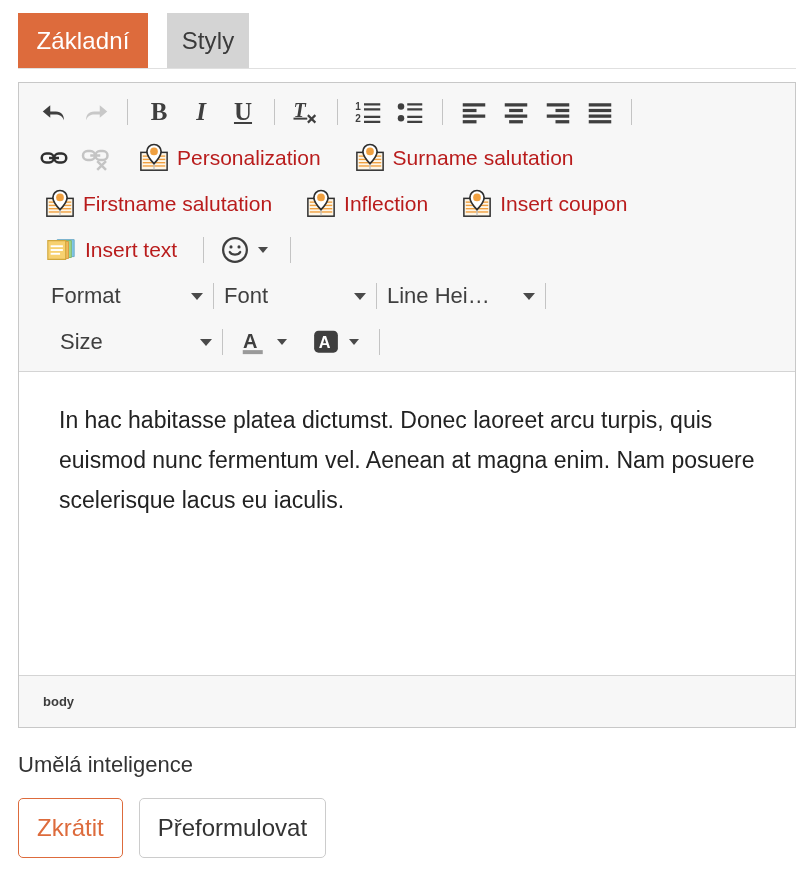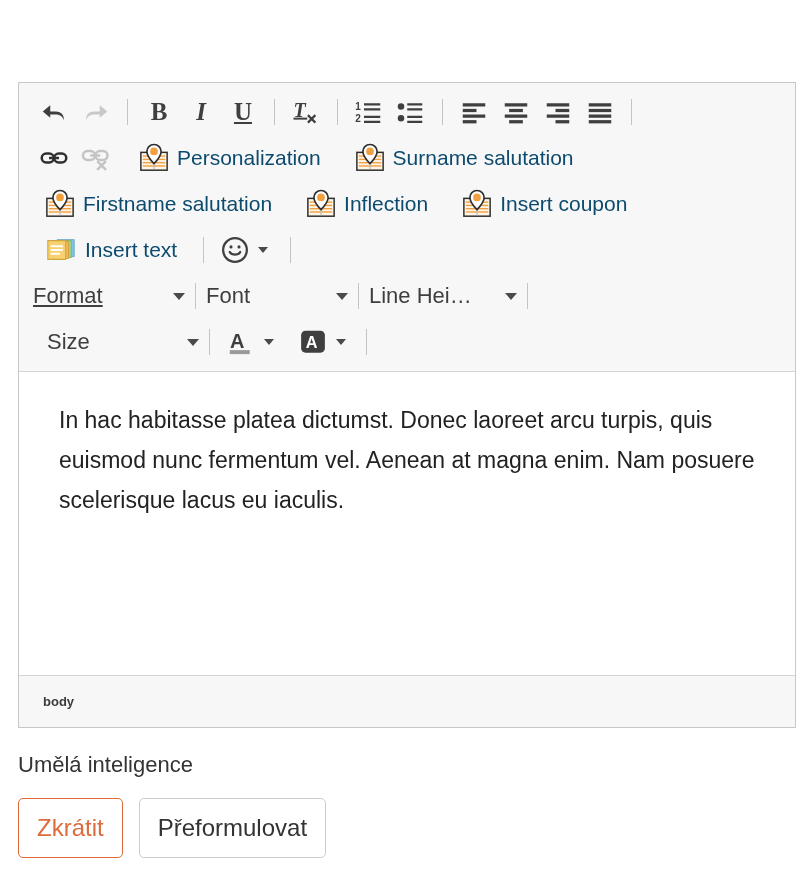--- a/index.html
+++ b/index.html
@@ -96,21 +96,21 @@
     flex: 0 0 auto;
   }
 
   .tb-label-btn {
     display: flex;
     align-items: center;
     gap: 8px;
     height: 38px;
     padding: 0 8px;
     cursor: pointer;
-    color: #0c4a6e;
+    color: #b91c1c;
     font-size: 21px;
     white-space: nowrap;
   }
 
   
   .g-bold   { font-weight: bold; font-size: 25px; font-family: "Liberation Serif", serif; }
   .g-italic { font-style: italic; font-size: 25px; font-family: "Liberation Serif", serif; font-weight: 600;}
   .g-underline { font-size: 25px; font-family: "Liberation Serif", serif; text-decoration: underline; font-weight: 600;}
 
   
@@ -212,20 +212,29 @@
   .btn-default {
     border: 1px solid #cccccc;
     color: #333333;
   }
 </style>
 </head>
 <body>
 
 <div id="root">
 
+  <div class="tabs">
+    <div class="tabs-underline"></div>
+    <div class="tab tab-active">
+      <span>Základní</span>
+    </div>
+    <div class="tab tab-inactive">
+      <span>Styly</span>
+    </div>
+  </div>
 
   <div class="editor-panel">
 
     <div class="toolbar">
 
       <div class="tb-row">
 
         <div class="tb-btn">
           <svg class="ic" width="30" height="30" viewBox="0 0 24 24">
             <path d="M9 6.5 L3 11.5 L9 16.5 Z" fill="#3f3f3f"></path>
@@ -459,21 +468,21 @@
             <path d="M7.8 13.6 C9.3 16.4 14.7 16.4 16.2 13.6" fill="none" stroke="#3f3f3f" stroke-width="1.8" stroke-linecap="round"></path>
           </svg>
           <span class="caret-sm"></span>
         </div>
 
         <div class="tb-sep" style="margin-left:16px;"></div>
       </div>
 
       <div class="tb-row">
 
-        <div class="tb-select sel-w-format" style="text-decoration:underline;">
+        <div class="tb-select sel-w-format" style="margin-left:18px;">
           <span class="sel-label">Format</span>
           <span class="caret" style="margin-left:auto;"></span>
         </div>
 
         <div class="tb-sep"></div>
 
         <div class="tb-select sel-w-font">
           <span class="sel-label">Font</span>
           <span class="caret" style="margin-left:auto;"></span>
         </div>
@@ -483,21 +492,21 @@
         <div class="tb-select sel-w-line">
           <span class="sel-label">Line Hei…</span>
           <span class="caret" style="margin-left:auto;"></span>
         </div>
 
         <div class="tb-sep"></div>
       </div>
 
       <div class="tb-row">
 
-        <div class="tb-select sel-w-size" style="margin-left:14px;">
+        <div class="tb-select sel-w-size" style="margin-left:27px;">
           <span class="sel-label">Size</span>
           <span class="caret" style="margin-left:auto;"></span>
         </div>
 
         <div class="tb-sep"></div>
 
         <div class="tb-btn" style="min-width:auto;">
           <svg class="ic" width="30" height="30" viewBox="0 0 24 24">
             <text x="3.2" y="16.5" font-family="Liberation Sans, sans-serif" font-size="16" font-weight="bold" fill="#3f3f3f">A</text>
             <rect x="3" y="18.5" width="16" height="3.2" fill="#9a9a9a"></rect>

